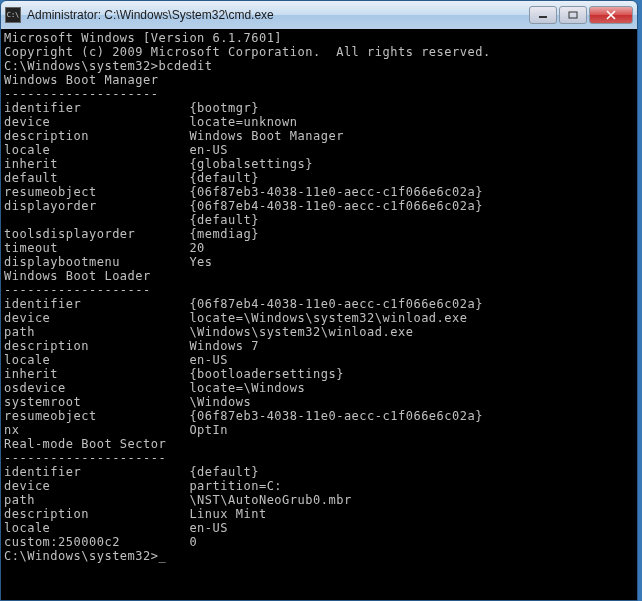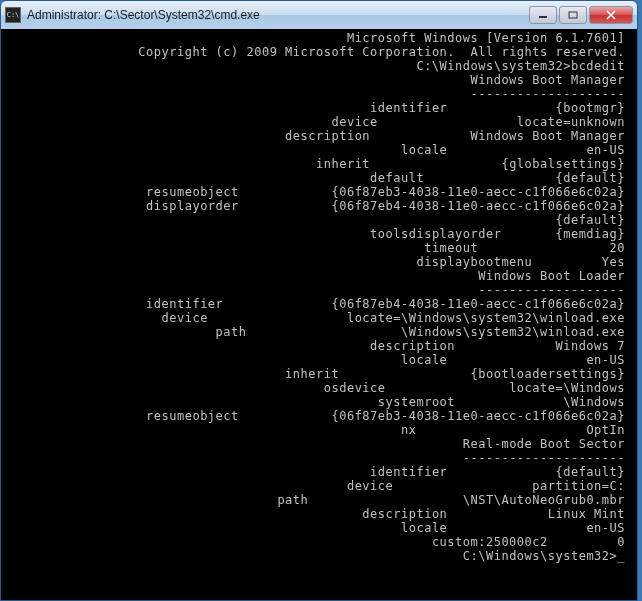--- a/index.html
+++ b/index.html
@@ -72,37 +72,36 @@
       font-weight: bold;
       font-size: 12px;
     }
     .terminal {
       flex: 1;
       background: #000;
       color: #c0c0c0;
       font-family: "Lucida Console", "Consolas", monospace;
       font-size: 12px;
       line-height: 14px;
-      padding: 2px 12px;
+      padding: 2px 3px;
       overflow: hidden;
       white-space: pre;
       letter-spacing: 0.5px;
-      text-align: right;
     }
     .section-line {
       display: block;
     }
   </style>
 </head>
 <body>
 
 <div class="window">
   <div class="titlebar">
     <div class="window-icon">C:\</div>
-    <div class="title-text">Administrator: C:\Sector\System32\cmd.exe</div>
+    <div class="title-text">Administrator: C:\Windows\System32\cmd.exe</div>
     <div class="window-controls">
       <div class="win-btn">
         <svg width="10" height="8" viewBox="0 0 10 8">
             <rect x="1" y="5" width="8" height="2" fill="#333"></rect>
           </svg>
       </div>
       <div class="win-btn">
         <svg width="10" height="8" viewBox="0 0 10 8">
             <rect x="1" y="1" width="8" height="6" fill="none" stroke="#333" stroke-width="1"></rect>
           </svg>

